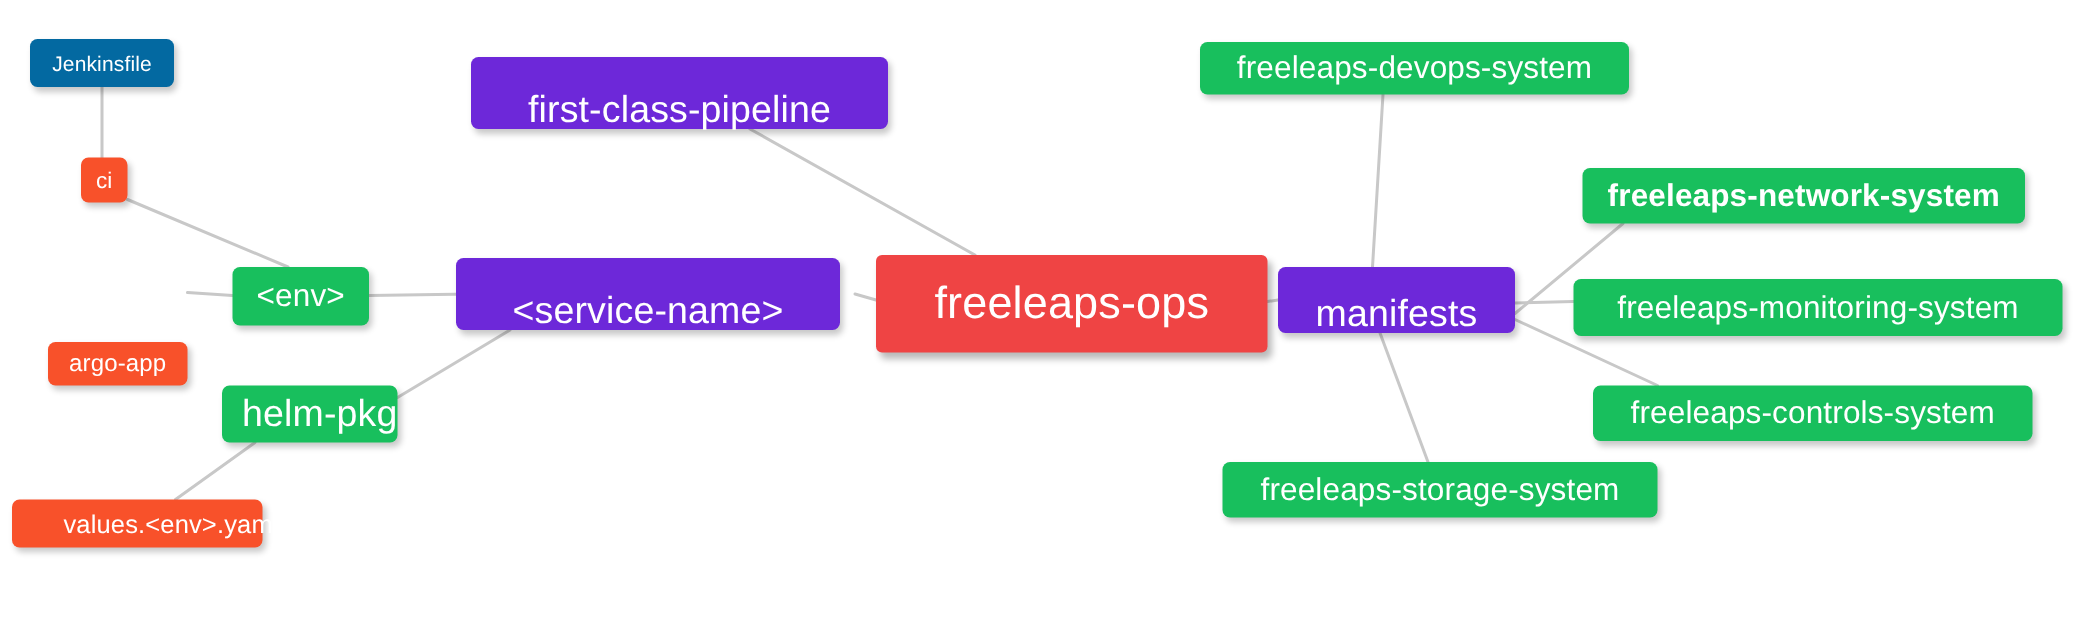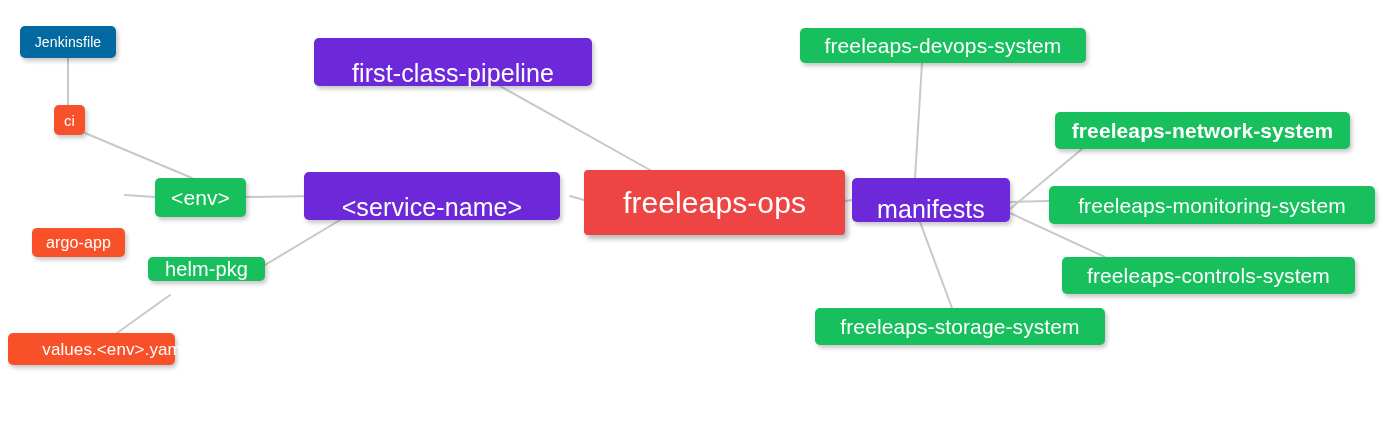--- a/index.html
+++ b/index.html
@@ -79,21 +79,21 @@
       </div>
       <div class="node blue" style="left: 852px; top: 178px; width: 158px; height: 44px; font-size: 25px;">
         <span>manifests</span>
       </div>
       <div class="node blue" style="left: 314px; top: 38px; width: 278px; height: 48px; font-size: 25px;">
         <span>first-class-pipeline</span>
       </div>
       <div class="node green" style="left: 155px; top: 178px; width: 91px; height: 39px; font-size: 21px;">
         <span>&lt;env&gt;</span>
       </div>
-      <div class="node green" style="left: 148px; top: 257px; width: 117px; height: 24px; font-size: 20px;">
+      <div class="node green" style="left: 148px; top: 257px; width: 117px; height: 38px; font-size: 25px; justify-content: flex-end;">
         <span>helm-pkg</span>
       </div>
       <div class="node red" style="left: 54px; top: 105px; width: 31px; height: 30px; font-size: 15px;">
         <span>ci</span>
       </div>
       <div class="node orange" style="left: 20px; top: 26px; width: 96px; height: 32px; font-size: 14px;">
         <span>Jenkinsfile</span>
       </div>
       <div class="node red" style="left: 32px; top: 180px; width: 93px; height: 29px; font-size: 16px; margin-top: 48px;">
         <span>argo-app</span>

